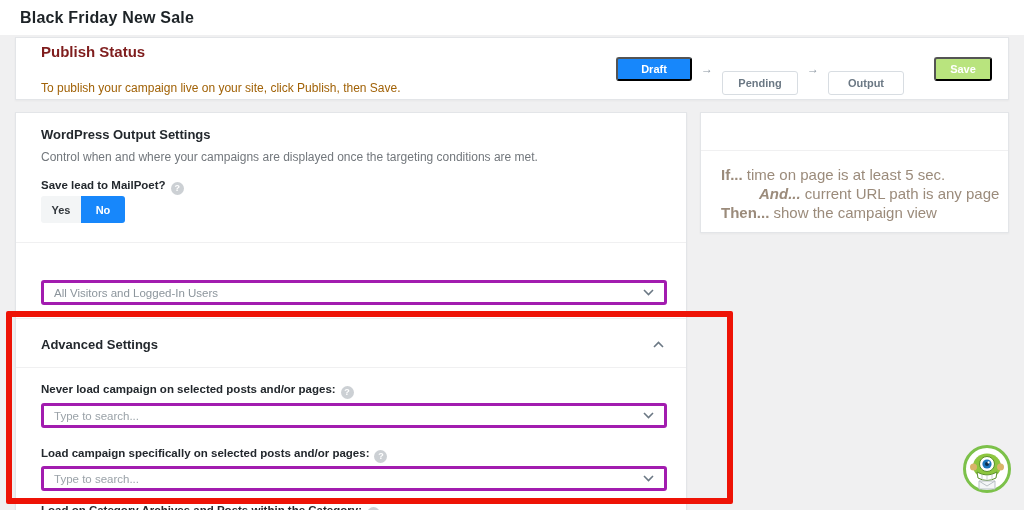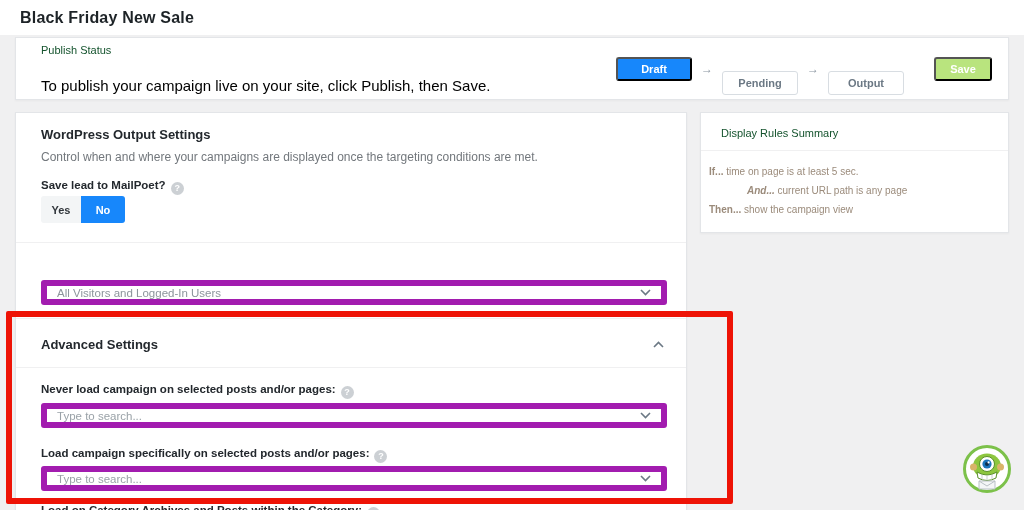--- a/index.html
+++ b/index.html
@@ -14,22 +14,22 @@
     background:#fff; display:flex; align-items:center; padding-left:20px;
   }
   .page-title { font-size:16px; font-weight:bold; color:#1d2327; letter-spacing:.2px; }
 
   .card {
     position:absolute; background:#fff;
     border:1px solid #e3e5e8; box-shadow:0 1px 2px rgba(0,0,0,.04);
   }
   #publish-card { left:15px; top:37px; width:994px; height:63px; display:flex; align-items:center; }
   .publish-left { padding-left:25px; flex:1; }
-  .card-heading { font-size:11px; font-weight:normal; color:#14532d; }
-  .card-desc { font-size:15px; color:#000000; margin-top:21px; }
+  .card-heading { font-size:15px; font-weight:bold; color:#7f1d1d; }
+  .card-desc { font-size:12px; color:#a16207; margin-top:21px; }
 
   .publish-right { display:flex; align-items:center; padding-right:16px; }
   .btn {
     display:inline-flex; align-items:center; justify-content:center;
     height:24px; font-size:11px; font-weight:bold; border-radius:3px;
     cursor:pointer; user-select:none;
   }
   .btn-draft   { width:76px; background:#1787fb; color:#fff; }
   .btn-outline { width:76px; background:#fff; color:#6b7884; border:1px solid #d8dde2;margin-top:29px; }
   .btn-save    { width:58px; background:#b9e47e; color:#fff; margin-left:30px; }
@@ -52,35 +52,35 @@
 
   .toggle { display:inline-flex; border-radius:3px; overflow:hidden; }
   .toggle-opt {
     height:27px; display:inline-flex; align-items:center; justify-content:center;
     font-size:11px; font-weight:bold; cursor:pointer;
   }
   .toggle-yes { width:40px; background:#f3f5f6; color:#32373c; }
   .toggle-no  { width:44px; background:#1787fb; color:#fff; }
 
   .select {
-    position:absolute; height:25px; background:#fff; border:6px solid #a21caf;
+    position:absolute; height:25px; background:#fff; border:3px solid #a21caf;
     border-radius:3px; display:flex; align-items:center; cursor:pointer;
   }
   .select input {
     flex:1; border:none; outline:none; background:transparent;
     font-family:"Liberation Sans", sans-serif; font-size:11.5px; color:#8c959c;
     padding:0 10px; height:100%;
   }
   .select input::placeholder { color:#9aa2a8; opacity:1; }
   .chev { margin-right:10px; flex:0 0 auto; }
 
   
   #rules-card { left:700px; top:112px; width:309px; height:121px; }
   .rules-heading { position:absolute; left:20px; top:14px; }
-  .rule-line { position:absolute; left:8px; font-size:10px; color:#9b8b7b; white-space:nowrap; }
+  .rule-line { position:absolute; left:20px; font-size:15px; color:#9b8b7b; white-space:nowrap; }
   .rule-prefix { font-weight:bold; }
   .rule-prefix.italic { font-style:italic; }
 
   
   #highlight-box {
     position:absolute; left:6px; top:311px; width:727px; height:193px;
     border:6px solid #ee1306; border-radius:2px; pointer-events:none; z-index:20;
   }
 
   
@@ -159,21 +159,20 @@
           <polyline points="1,1 5.5,5.5 10,1" fill="none" stroke="#6b7884" stroke-width="1.6"></polyline>
         </svg>
     </div>
 
     <div class="abs" style="left:25px; top:387px;">
       <span class="field-label">Load on Category Archives and Posts within the Category:</span><span class="help-icon">?</span>
     </div>
   </div>
 
   <div class="card" id="rules-card">
-    <div class="rules-heading card-heading">Display Rules Summary</div>
     <div class="divider" style="top:37px; background:#f0f0f1;"></div>
     <div class="rule-line" style="top:53px;">
       <span class="rule-prefix">If...</span><span> time on page is at least 5 sec.</span>
     </div>
     <div class="rule-line" style="top:72px;margin-left:38px;">
       <span class="rule-prefix italic">And...</span><span> current URL path is any page</span>
     </div>
     <div class="rule-line" style="top:91px;">
       <span class="rule-prefix">Then...</span><span> show the campaign view</span>
     </div>

